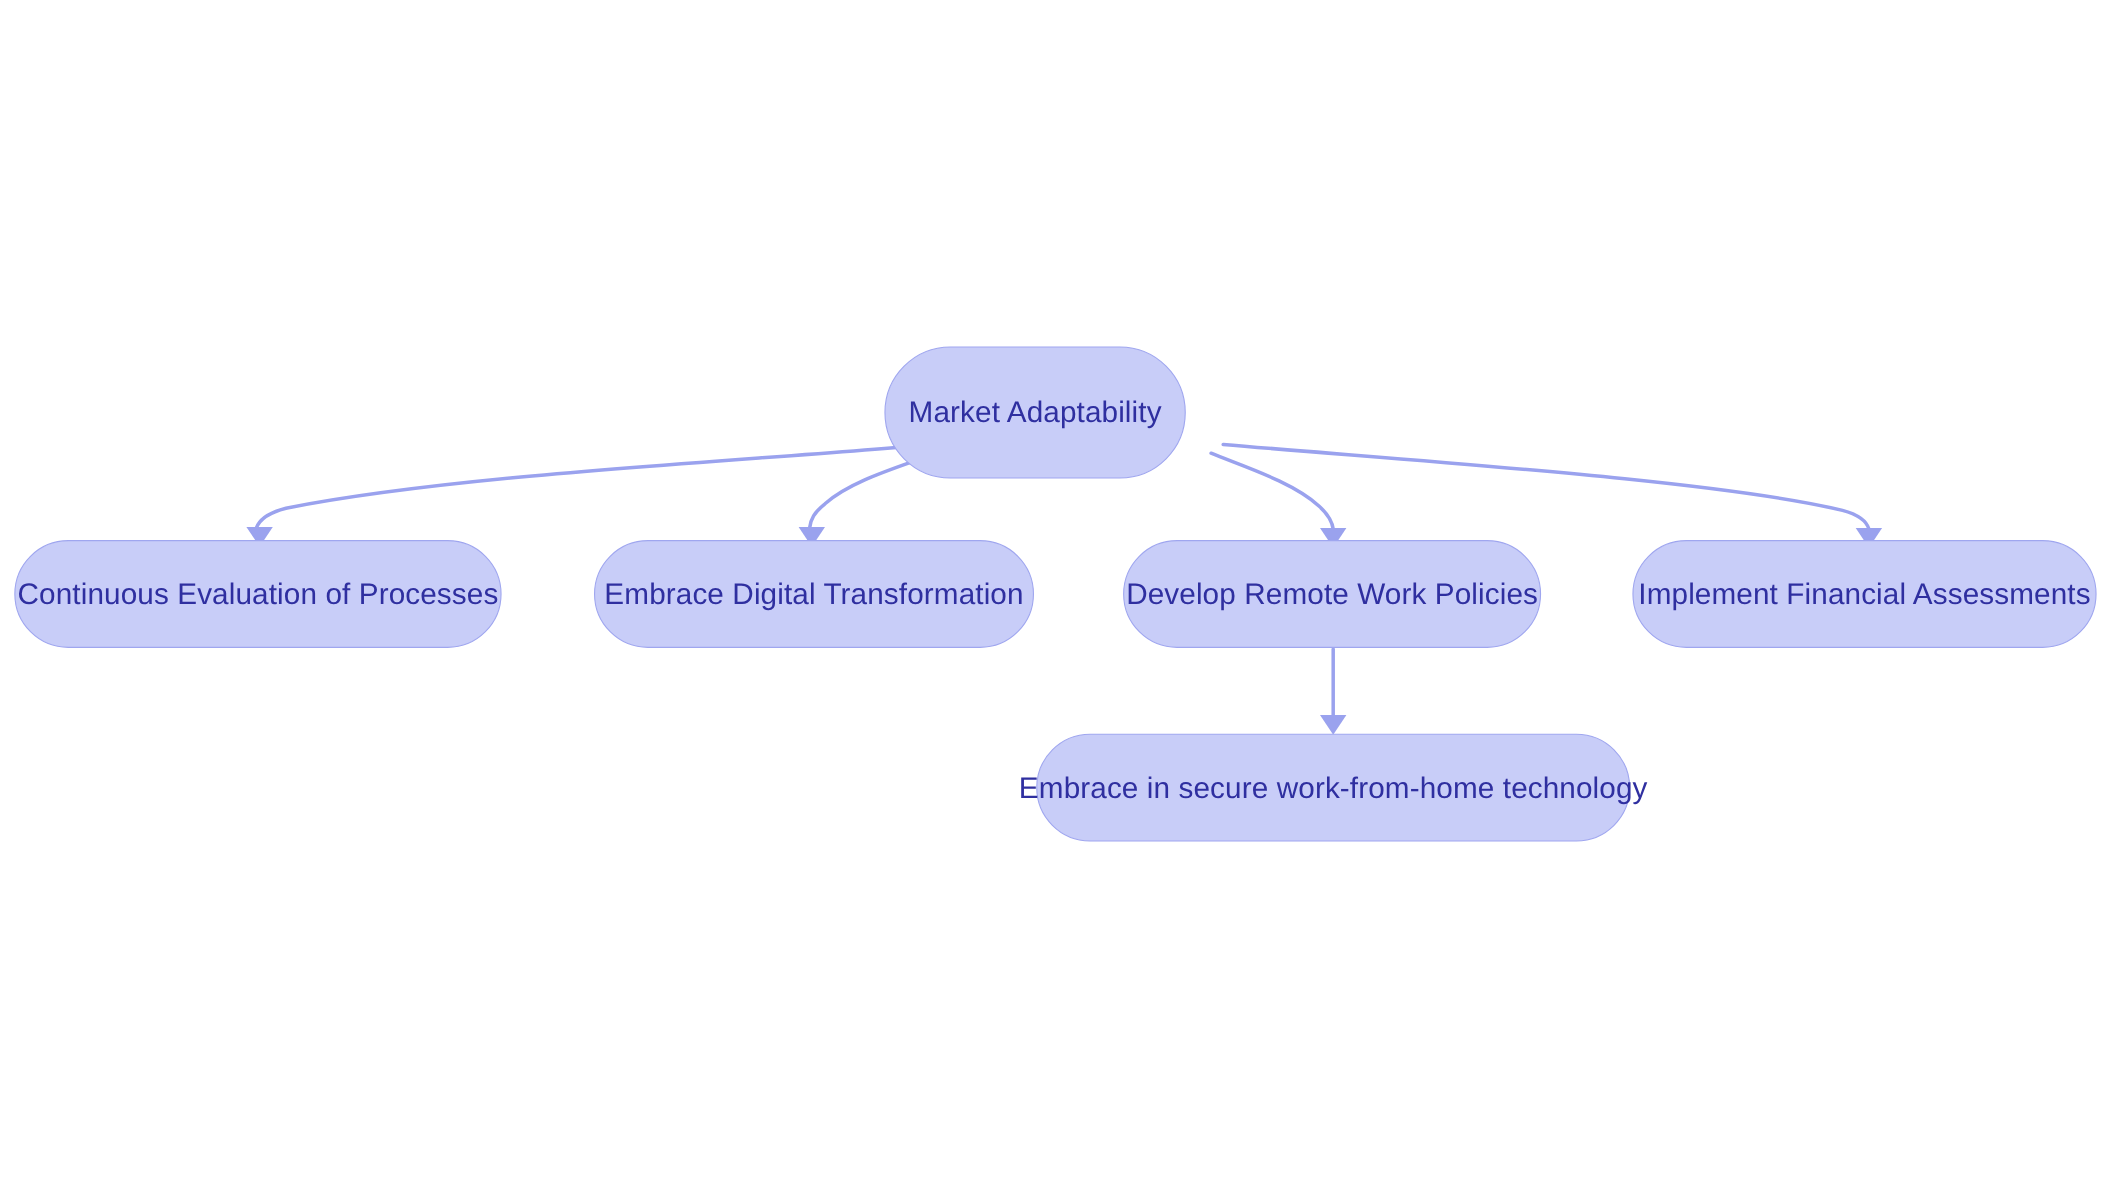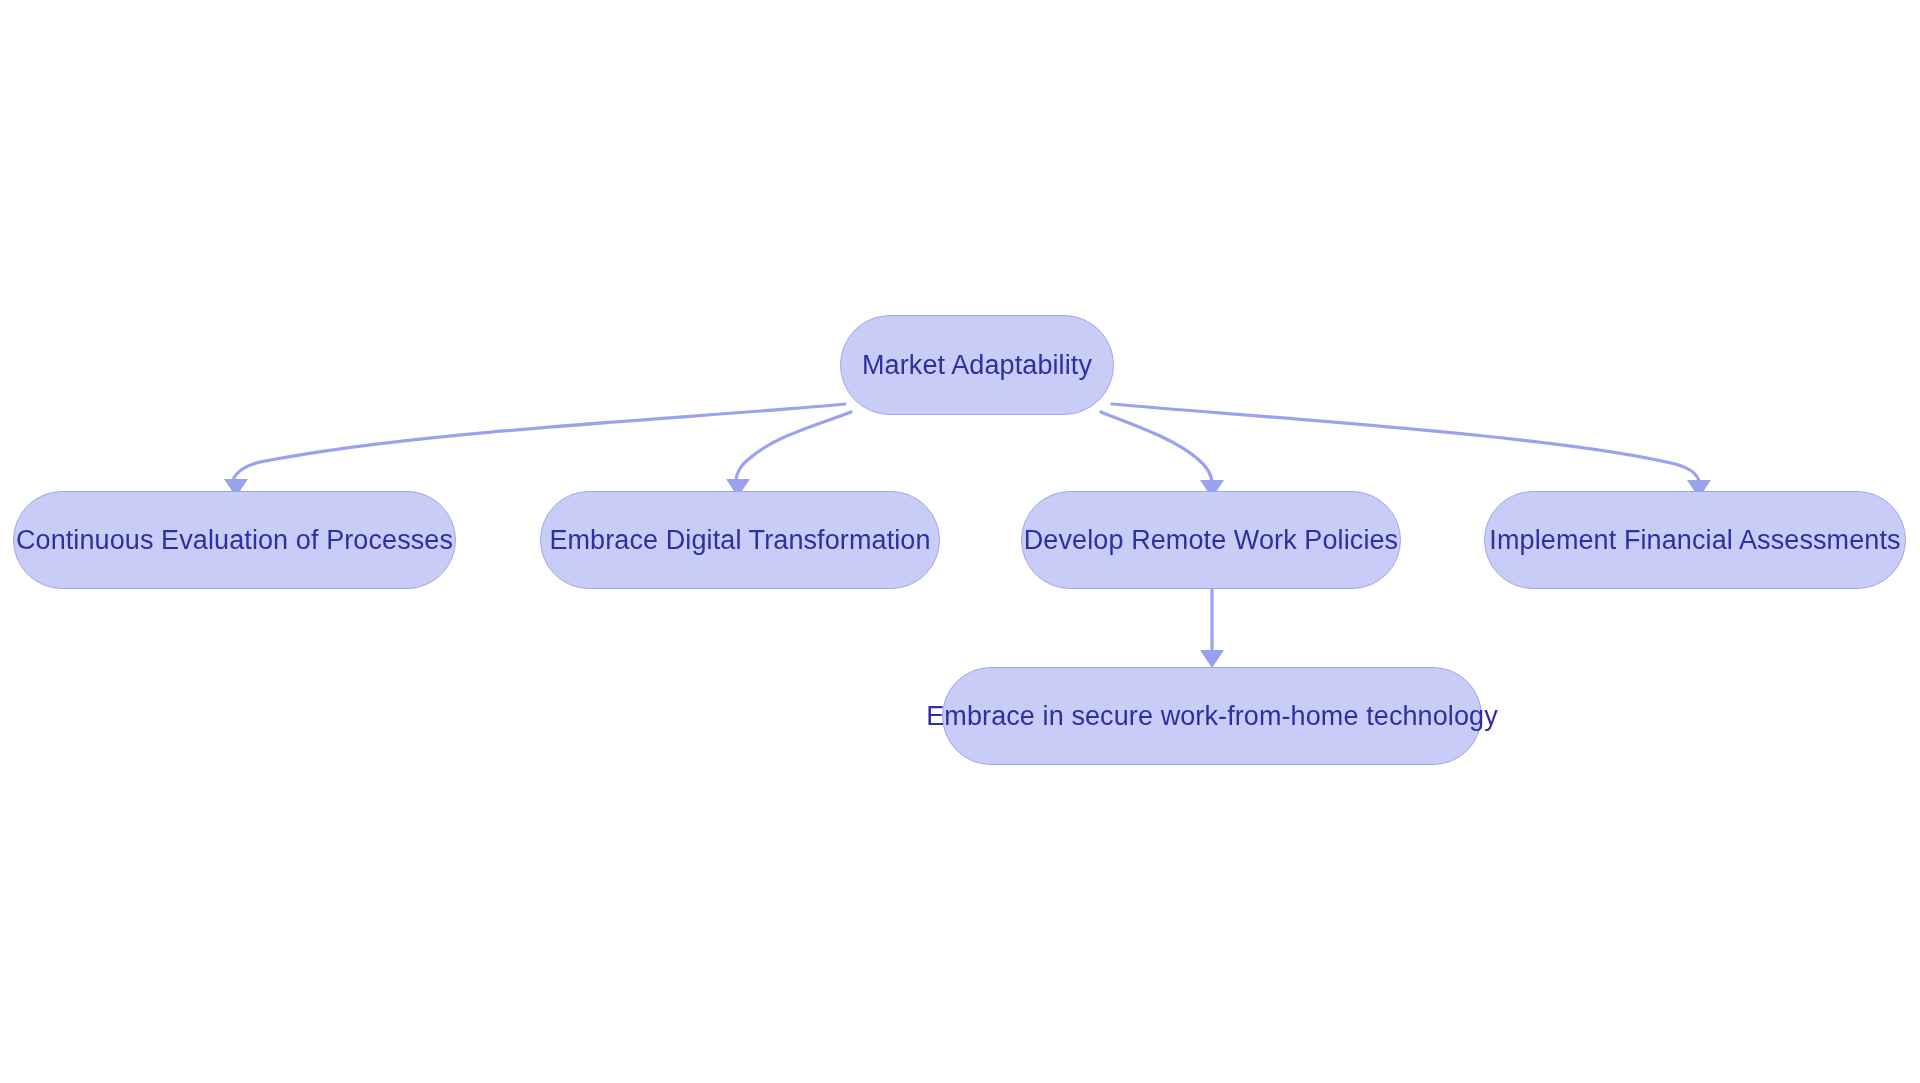--- a/index.html
+++ b/index.html
@@ -44,24 +44,24 @@
     letter-spacing: 0.1px;
     white-space: nowrap;
     user-select: none;
   }
   .node-label {
     display: block;
     line-height: 1.2;
   }
   
   #node-root {
-    left: 840px;
+    left: 804px;
     top: 315px;
     width: 274px;
-    height: 100px;
+    height: 120px;
     font-size: 27px;
   }
   
   #node-continuous-evaluation {
     left: 13px;
     top: 491px;
     width: 443px;
     height: 98px;
     font-size: 27px;
   }

